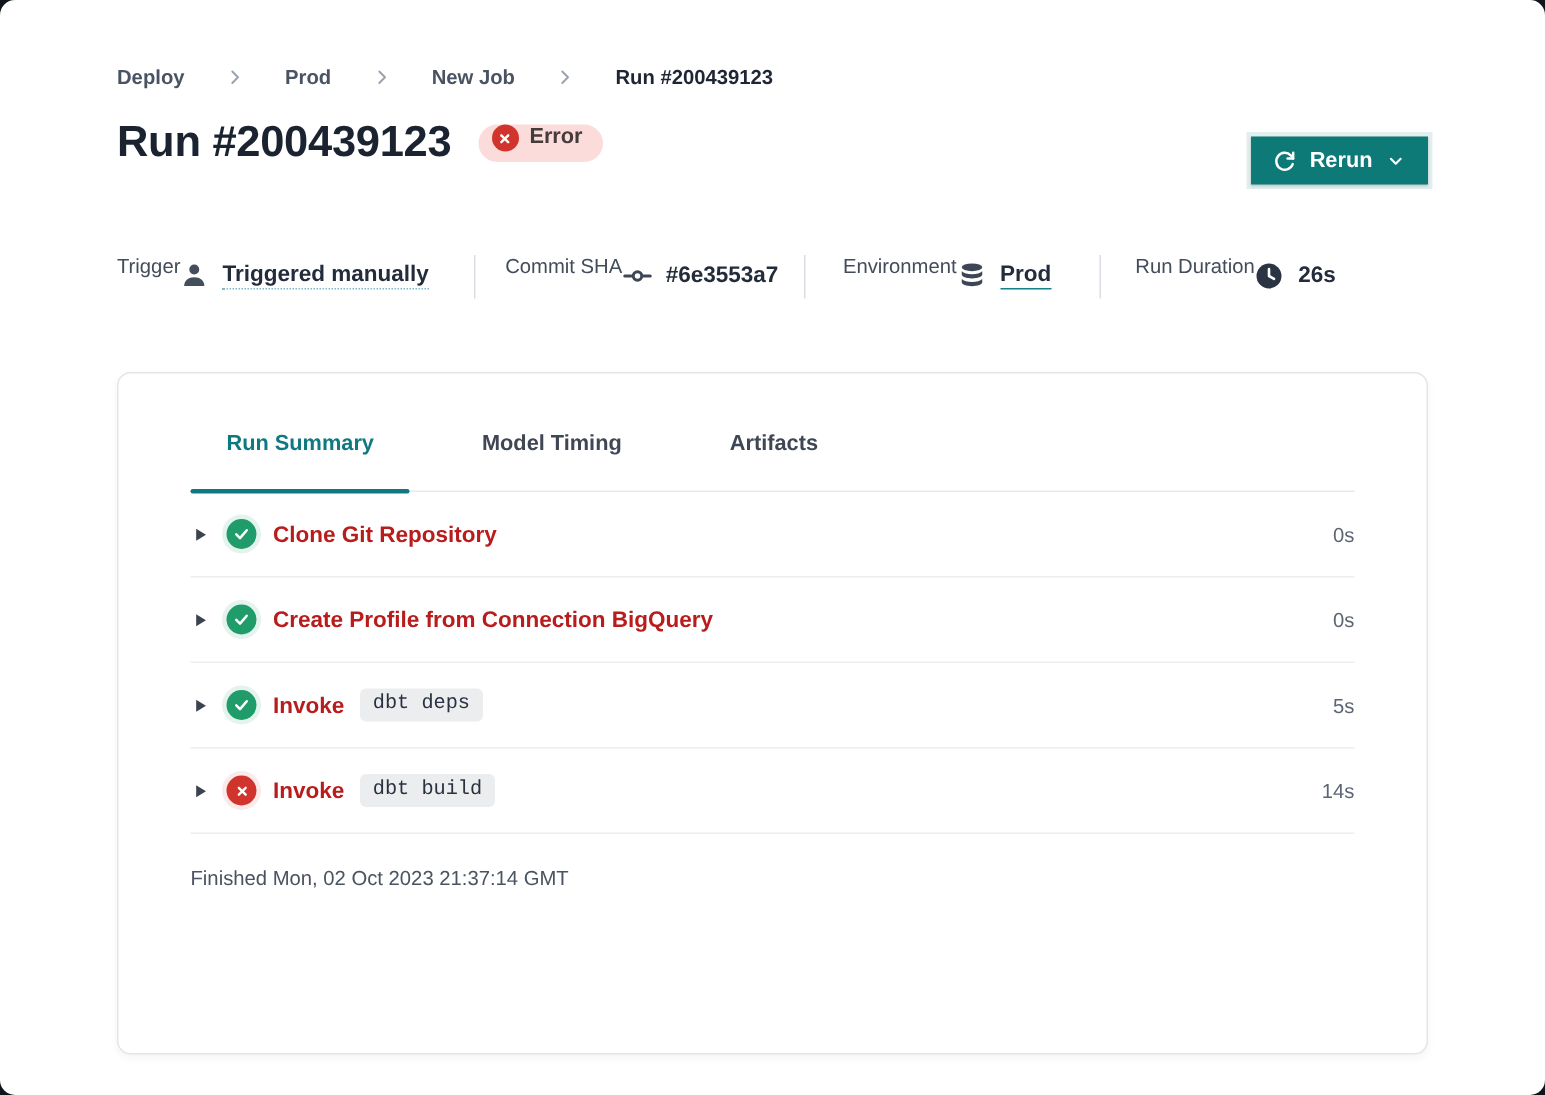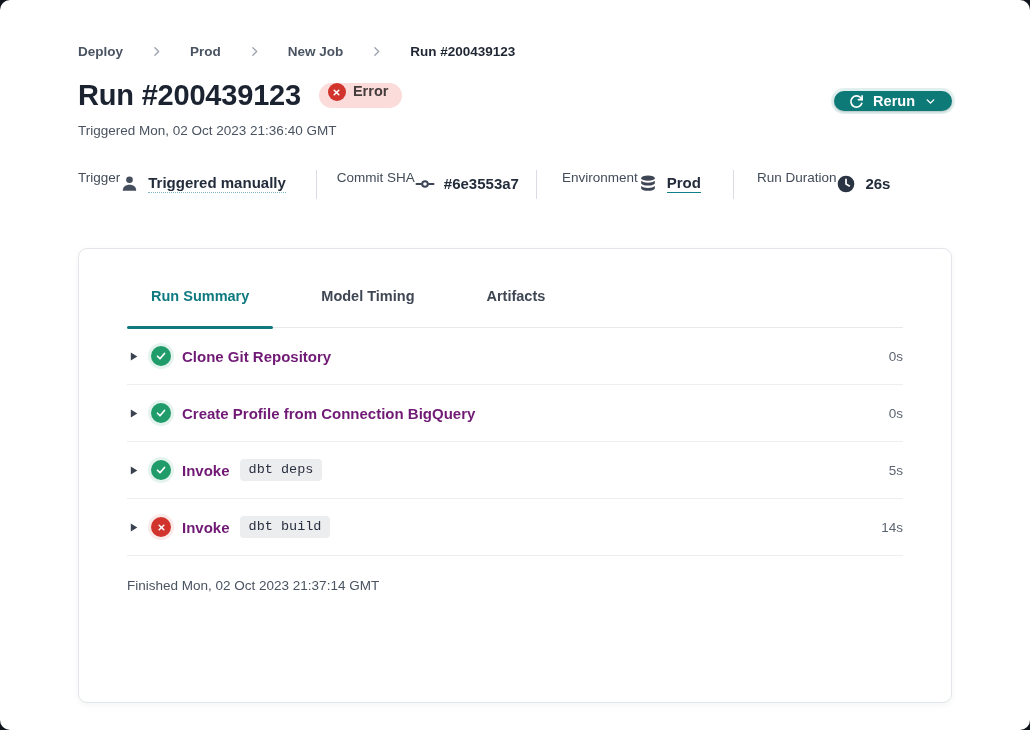--- a/index.html
+++ b/index.html
@@ -14,21 +14,21 @@
   .crumb-sep { display:flex; color:#9aa2ad; }
 
   
   .title-row { position:absolute; left:78px; top:79px; display:flex; align-items:center; gap:18px; }
   h1 { font-size:29px; font-weight:700; color:#1c2330; letter-spacing:-.2px; }
   .status-badge { display:flex; align-items:flex-start; gap:7px; background:#fbdcda; border-radius:16px; height:25px; padding:0 14px 0 9px; font-size:14.5px; font-weight:600; color:#443b3b; }
   .badge-dot { width:18px; height:18px; border-radius:50%; background:#d1342c; display:flex; align-items:center; justify-content:center; }
   .triggered { position:absolute; left:78px; top:123px; font-size:13.5px; color:#4a5361; }
 
   
-  .rerun-btn { position:absolute; right:78px; top:91px; height:20px; display:flex; align-items:center; gap:9px; background:#0d7a78; color:#fff; border:none; border-radius:10px; padding:0 15px; font-family:inherit; font-size:14.5px; font-weight:600; cursor:pointer; box-shadow:0 0 0 3px rgba(13,122,120,.12), 0 1px 2px rgba(0,0,0,.2); }
+  .rerun-btn { position:absolute; right:78px; top:91px; height:32px; display:flex; align-items:center; gap:9px; background:#0d7a78; color:#fff; border:none; border-radius:0; padding:0 15px; font-family:inherit; font-size:14.5px; font-weight:600; cursor:pointer; box-shadow:0 0 0 3px rgba(13,122,120,.12), 0 1px 2px rgba(0,0,0,.2); }
 
   
   .meta { position:absolute; left:78px; top:170px; display:flex; align-items:stretch; }
   .meta-divider { width:1px; background:#d9dde3; }
   .meta-col { display:flex; justify-content:space-between; padding-bottom:2px; }
   .meta-col .m-label { font-size:13.5px; color:#434c5a; margin-bottom:12px; }
   .m-value { display:flex; align-items:center; gap:9px; font-size:15px; font-weight:600; color:#232c3b; }
   .m-value .ic { display:flex; color:#3e4document655; }
   .mc1 { padding-right:30px; }
   .mc2 { padding-left:20px; padding-right:17px; }
@@ -52,21 +52,21 @@
   .queue-title { font-size:15px; font-weight:700; color:#20293a; padding-top:5px; }
   .queue-sub { font-size:13.5px; color:#57606e; text-decoration:underline; margin-top:6px; display:inline-block; cursor:pointer; }
   .step-row { display:flex; align-items:center; height:57px; border-bottom:1px solid #eceef0; }
   .caret { display:flex; flex:none; width:13px; margin-right:11px; color:#3b4350; cursor:pointer; }
   .status-dot { width:20px; height:20px; border-radius:50%; display:flex; align-items:center; justify-content:center; flex:none; margin-right:11px; }
   .status-dot[data-status="success"] { background:#1f9c6a; box-shadow:0 0 0 3px rgba(31,156,106,.12); }
   .status-dot[data-status="error"] { background:#d1342c; box-shadow:0 0 0 3px rgba(209,52,44,.1); }
   .status-dot .check-icon, .status-dot .x-icon { display:none; }
   .status-dot[data-status="success"] .check-icon { display:block; }
   .status-dot[data-status="error"] .x-icon { display:block; }
-  .step-title { font-size:15px; font-weight:700; color:#701a75; }
+  .step-title { font-size:15px; font-weight:700; color:#b91c1c; }
   .cmd-chip { font-family:"Liberation Mono", monospace; font-size:13.5px; color:#2a3140; background:#ecedef; border-radius:4px; padding:3px 9px 4px; margin-left:10px; }
   .duration { margin-left:auto; font-size:13.5px; color:#5c6572; }
   .finished { padding-top:22px; font-size:13.5px; color:#4a5361; }
 
   svg { display:block; }
 </style>
 </head>
 <body>
 
 <div class="surface">
@@ -98,21 +98,20 @@
     <span class="status-badge">
       <span class="badge-dot">
         <svg width="11" height="11" viewBox="0 0 24 24" fill="none" stroke="#ffffff" stroke-width="3.4" stroke-linecap="round">
             <line x1="7" y1="7" x2="17" y2="17"></line>
             <line x1="17" y1="7" x2="7" y2="17"></line>
           </svg>
       </span>
       <span>Error</span>
     </span>
   </div>
-  <div class="triggered">Triggered Mon, 02 Oct 2023 21:36:40 GMT</div>
 
   <button class="rerun-btn">
     <span>
       <svg width="15" height="15" viewBox="0 0 24 24" fill="none" stroke="#ffffff" stroke-width="2.6" stroke-linecap="round" stroke-linejoin="round">
           <polyline points="21 3 21 9 15 9"></polyline>
           <path d="M20.49 15a9 9 0 1 1-2.12-9.36L21 9"></path>
         </svg>
     </span>
     <span>Rerun</span>
     <span>

